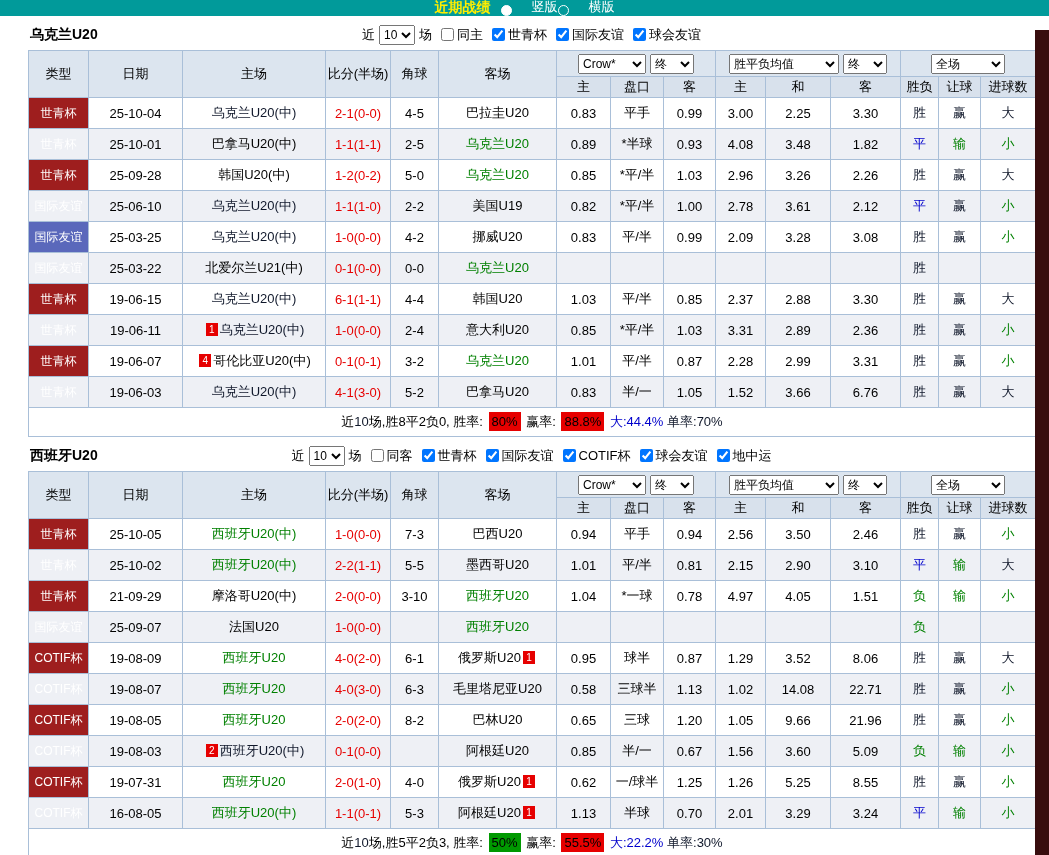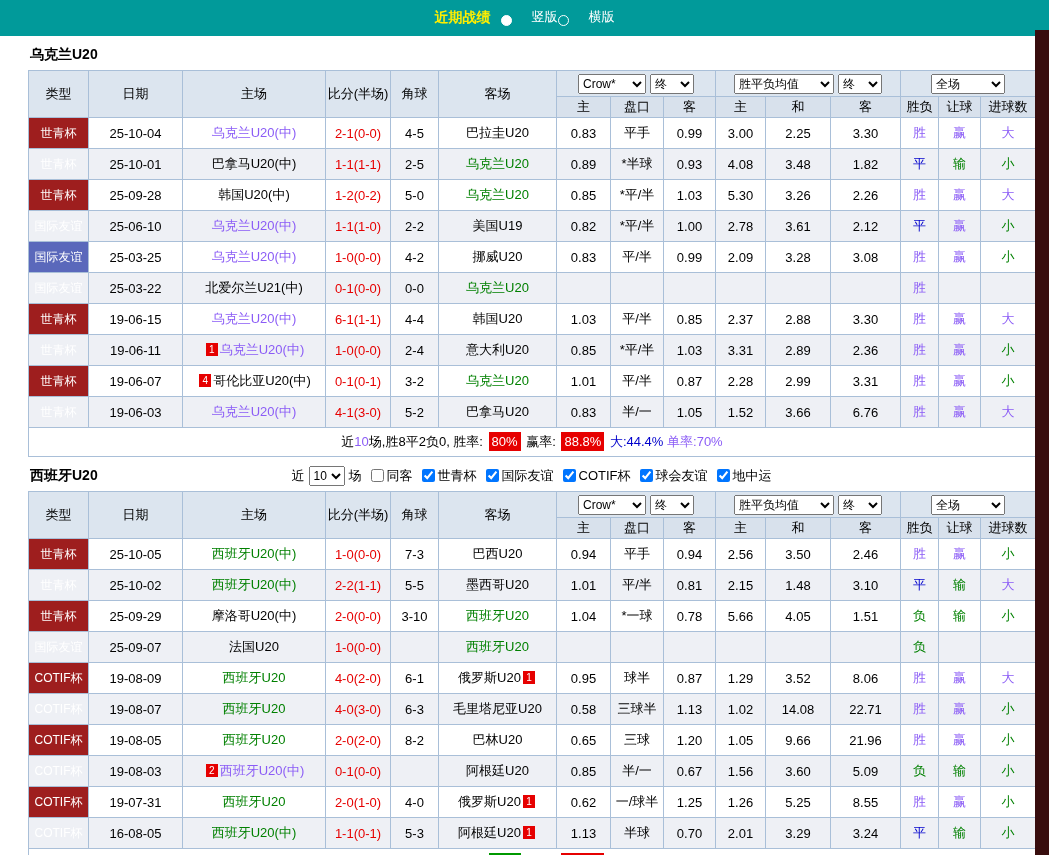--- a/index.html
+++ b/index.html
@@ -3,21 +3,21 @@
 <meta charset="utf-8">
 <style>
   * { box-sizing: border-box; }
   html,body { margin:0; padding:0; }
   body {
     width:1049px; height:855px; overflow:hidden; position:relative;
     background:#fff; font-family:"Liberation Sans", sans-serif; font-size:13px; color:#000;
   }
   
   .topbar {
-    height:36px; background:#019a9a; display:flex; align-items:center; justify-content:center; gap:6px;
+    height:16px; background:#019a9a; display:flex; align-items:center; justify-content:center; gap:6px;
   }
   .topbar .title { color:#ffee00; font-weight:bold; font-size:14px; margin-right:4px; }
   .topbar label { color:#fff; font-size:13px; display:inline-flex; align-items:flex-end; gap:20px; cursor:pointer; }
   .topbar input[type=radio]{
     appearance:none; -webkit-appearance:none; width:11px; height:11px; margin:0;
     border:1px solid #fff; border-radius:50%; background:transparent;
   }
   .topbar input[type=radio]:checked{ background:#fff; }
   
   .rightstrip { position:absolute; top:30px; right:0; width:14px; height:825px; background:#380d0e; }
@@ -30,36 +30,36 @@
   }
   .filter-bar .team { position:absolute; left:2px; font-weight:bold; font-size:14px; }
   .filter-bar select { font-size:12px; height:20px; margin:0 4px; }
   .filter-bar input[type=checkbox]{ width:13px; height:13px; margin:0 3px 0 9px; vertical-align:-2px; }
 
   table.grid { border-collapse:collapse; table-layout:fixed; width:1007px; text-align:center; }
   .grid th, .grid td { border:1px solid #a9bfd8; padding:0 1px; overflow:hidden; white-space:nowrap; font-weight:normal; font-size:13px; }
   .grid thead tr.h1 th { background:#dce5ef; height:26px; }
   .grid thead tr.h2 th { background:#d8e1ec; height:21px; }
   .grid thead select { font-size:12px; height:20px; margin:0 2px; }
-  .sel-company { width:68px; } .sel-state { width:44px; } .sel-avg { width:100px; } .sel-scope { width:74px; }
+  .sel-company { width:68px; } .sel-state { width:44px; } .sel-avg { width:110px; } .sel-scope { width:74px; }
   .grid tbody td { height:31px; background:#fff; }
   .grid tbody tr:nth-child(even) td { background:#eef0f5; }
   .grid td.lg-maroon { background:#9e1e1e; color:#fff; font-size:12px; }
   .grid td.lg-blue   { background:#5a68bb; color:#fff; font-size:12px; }
-  .txt-red   { color:#8b5cf6; }
+  .txt-red   { color:#0f172a; }
   .txt-green { color:#008000; }
   .txt-blue  { color:#0000cc; }
   .txt-black { color:#000; }
   .score { color:#e60000; }
   .badge {
     display:inline-block; min-width:12px; height:13px; line-height:13px; padding:0 1px; margin:0 2px;
     background:#e60000; color:#fff; font-size:10px; vertical-align:1px; text-align:center;
   }
   .grid tfoot td.summary { height:29px; background:#fff; border:1px solid #a9bfd8; }
-  .pct { color:#ffffff; padding:2px 3px; margin:0 2px; }
+  .pct { color:#000000; padding:2px 3px; margin:0 2px; }
   .pct-red { background:#e60000; }
   .pct-green { background:#009900; }
 </style>
 </head>
 <body>
 
 <div class="topbar">
   <span class="title">近期战绩</span>
   <span><label>
         <input type="radio" name="viewmode" checked="" style="">
@@ -69,20 +69,23 @@
         <span>横版</span>
       </label></span>
 </div>
 
 <div class="rightstrip"></div>
 
 <div class="page">
 
   <div class="filter-bar">
     <span class="team">乌克兰U20</span>
+    <span>
+      <span>近</span><select class="sel-count"><option>10</option></select><span>场</span><span><input type="checkbox" style=""><span>同主</span><input type="checkbox" checked="" style=""><span>世青杯</span><input type="checkbox" checked="" style=""><span>国际友谊</span><input type="checkbox" checked="" style=""><span>球会友谊</span></span>
+    </span>
   </div>
 
   <table class="grid">
     <colgroup>
       <col style="width:60px">
         <col style="width:94px">
         <col style="width:143px">
         <col style="width:65px">
         <col style="width:48px">
         <col style="width:118px">
@@ -164,21 +167,21 @@
         <tr>
           <td class="lg lg-maroon">世青杯</td>
           <td>25-09-28</td>
           <td><span class="txt-black">韩国U20(中)</span></td>
           <td class="score">1-2(0-2)</td>
           <td>5-0</td>
           <td><span class="txt-green">乌克兰U20</span></td>
           <td>0.85</td>
           <td>*平/半</td>
           <td>1.03</td>
-          <td>5.30</td>
+          <td>2.96</td>
           <td>3.26</td>
           <td>2.26</td>
           <td class="txt-red">胜</td>
           <td class="txt-red">赢</td>
           <td class="txt-red">大</td>
         </tr>
         <tr>
           <td class="lg lg-blue">国际友谊</td>
           <td>25-06-10</td>
           <td><span class="txt-red">乌克兰U20(中)</span></td>
@@ -382,37 +385,37 @@
           <td class="lg lg-maroon">世青杯</td>
           <td>25-10-02</td>
           <td><span class="txt-green">西班牙U20(中)</span></td>
           <td class="score">2-2(1-1)</td>
           <td>5-5</td>
           <td><span class="txt-black">墨西哥U20</span></td>
           <td>1.01</td>
           <td>平/半</td>
           <td>0.81</td>
           <td>2.15</td>
-          <td>1.48</td>
+          <td>2.90</td>
           <td>3.10</td>
           <td class="txt-blue">平</td>
           <td class="txt-green">输</td>
           <td class="txt-red">大</td>
         </tr>
         <tr>
           <td class="lg lg-maroon">世青杯</td>
-          <td>25-09-29</td>
+          <td>21-09-29</td>
           <td><span class="txt-black">摩洛哥U20(中)</span></td>
           <td class="score">2-0(0-0)</td>
           <td>3-10</td>
           <td><span class="txt-green">西班牙U20</span></td>
           <td>1.04</td>
           <td>*一球</td>
           <td>0.78</td>
-          <td>5.66</td>
+          <td>4.97</td>
           <td>4.05</td>
           <td>1.51</td>
           <td class="txt-green">负</td>
           <td class="txt-green">输</td>
           <td class="txt-green">小</td>
         </tr>
         <tr>
           <td class="lg lg-blue">国际友谊</td>
           <td>25-09-07</td>
           <td><span class="txt-black">法国U20</span></td>

